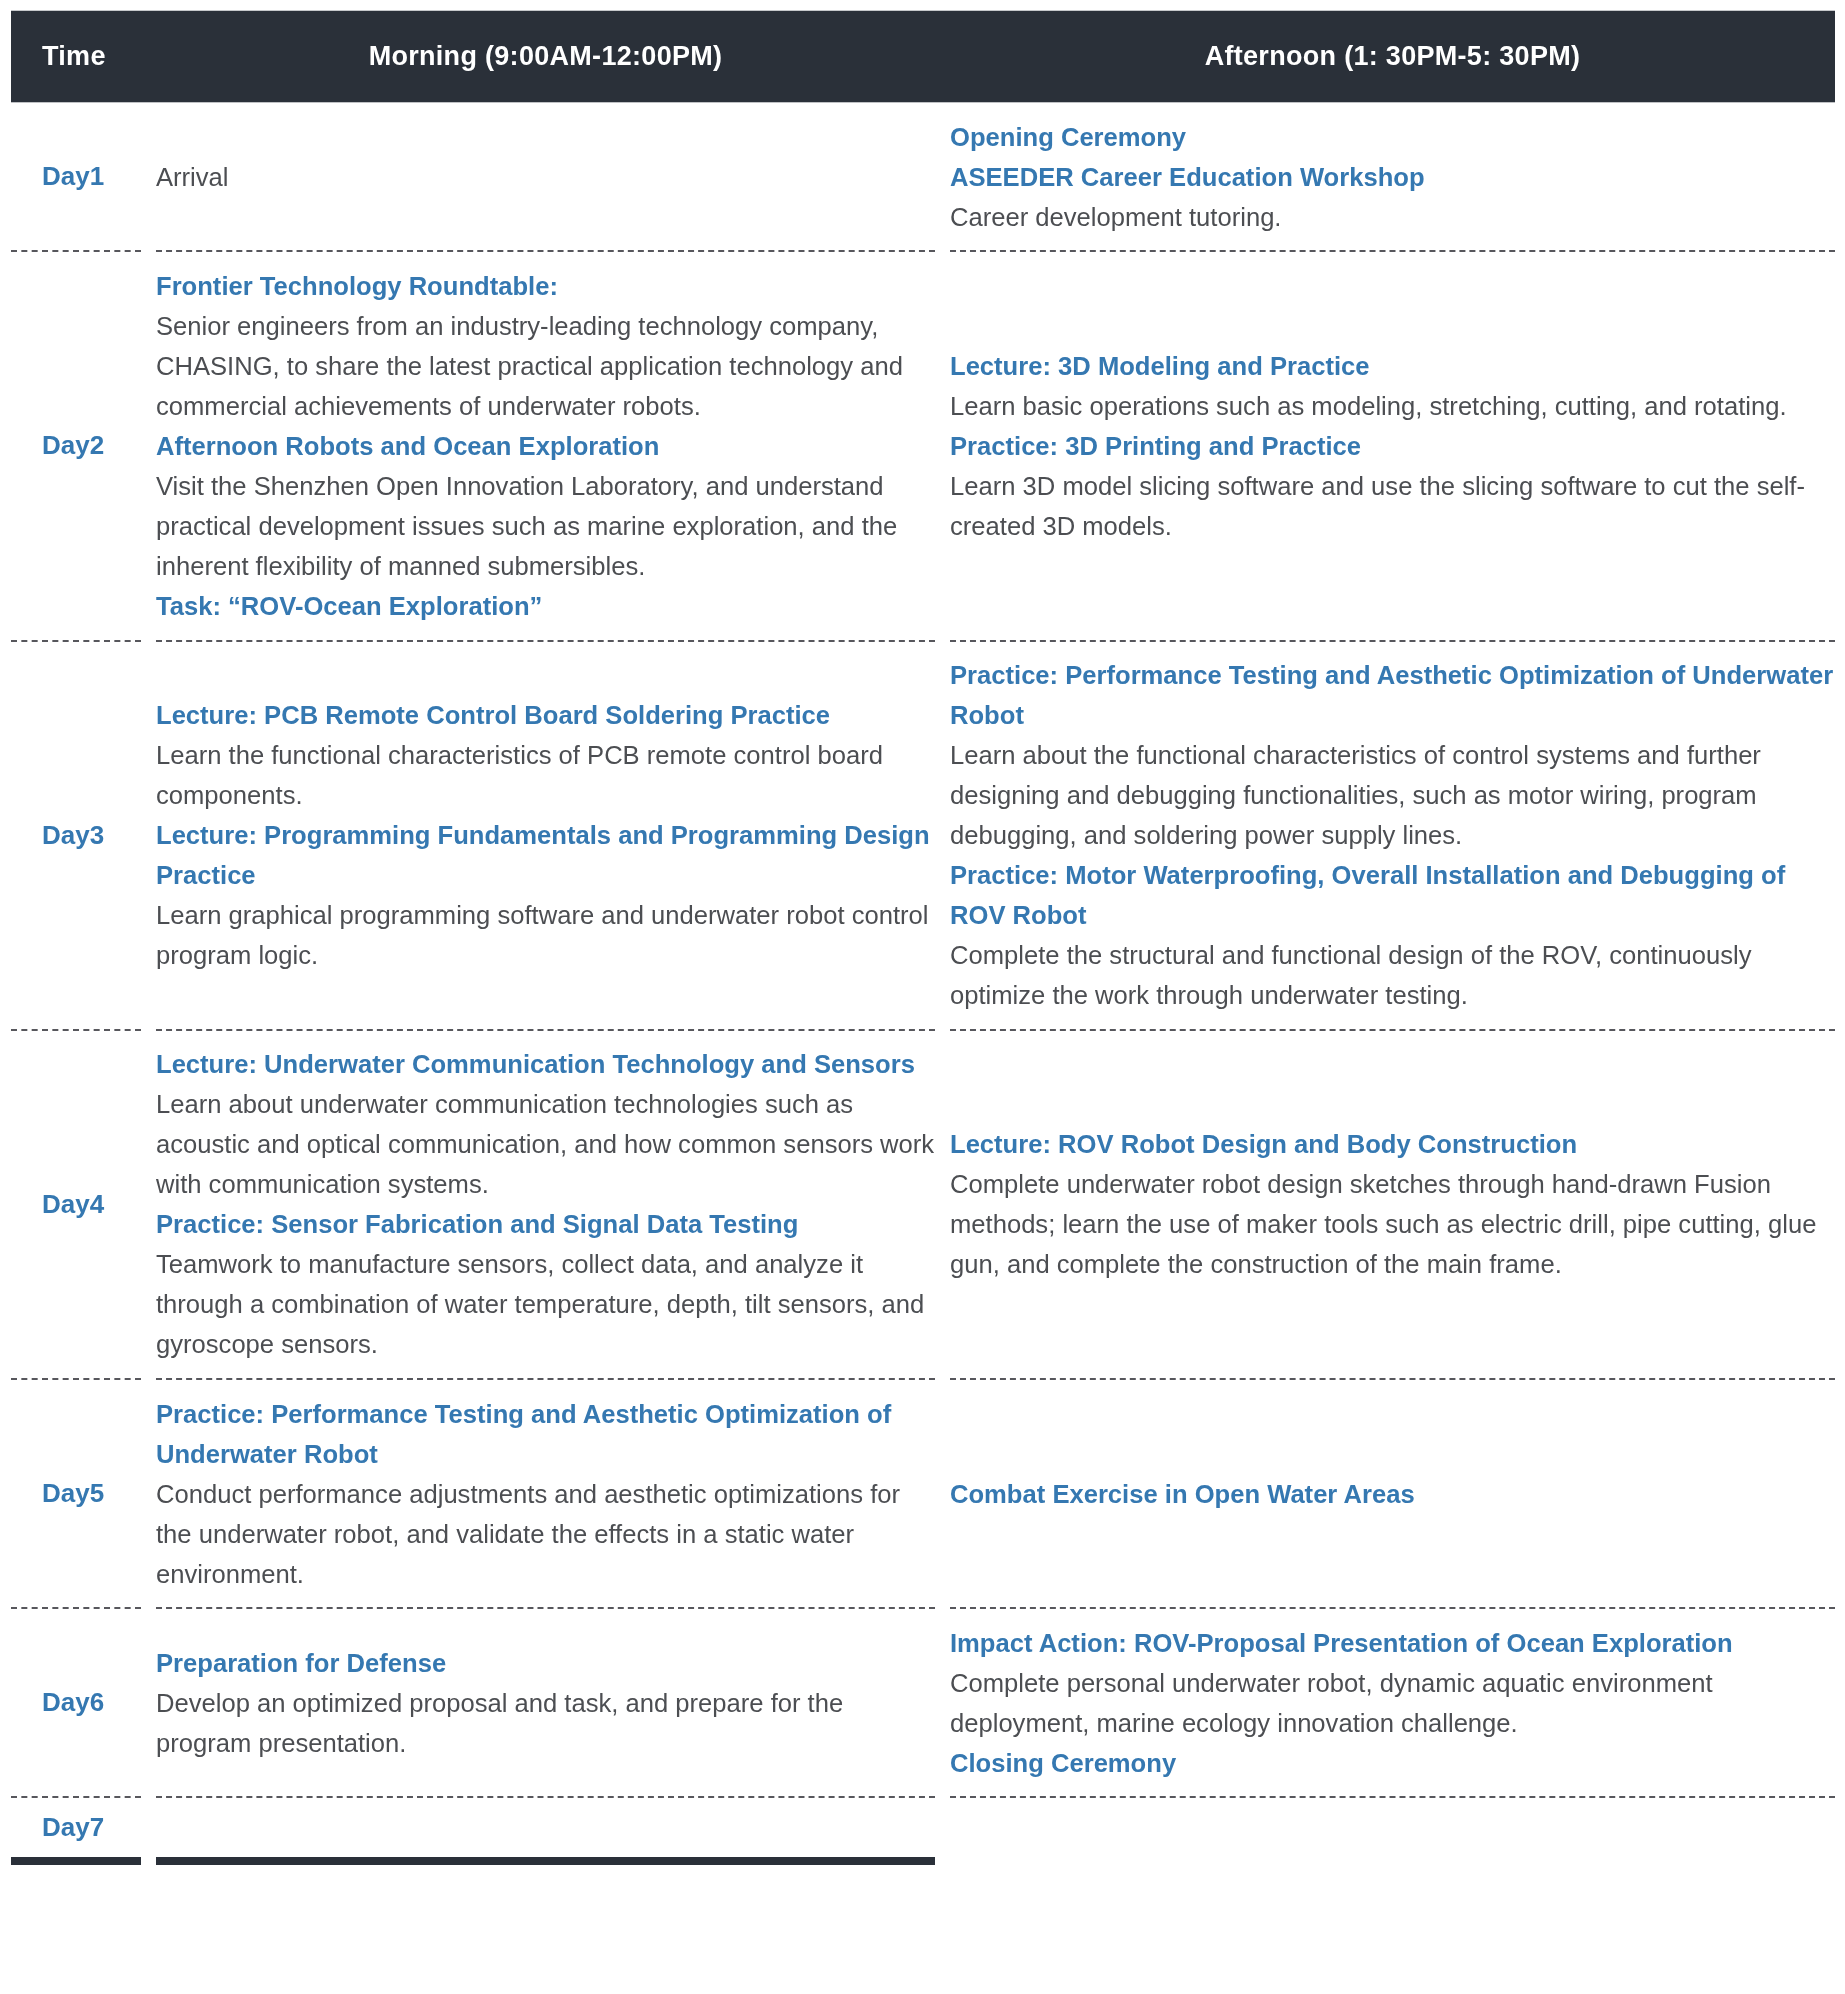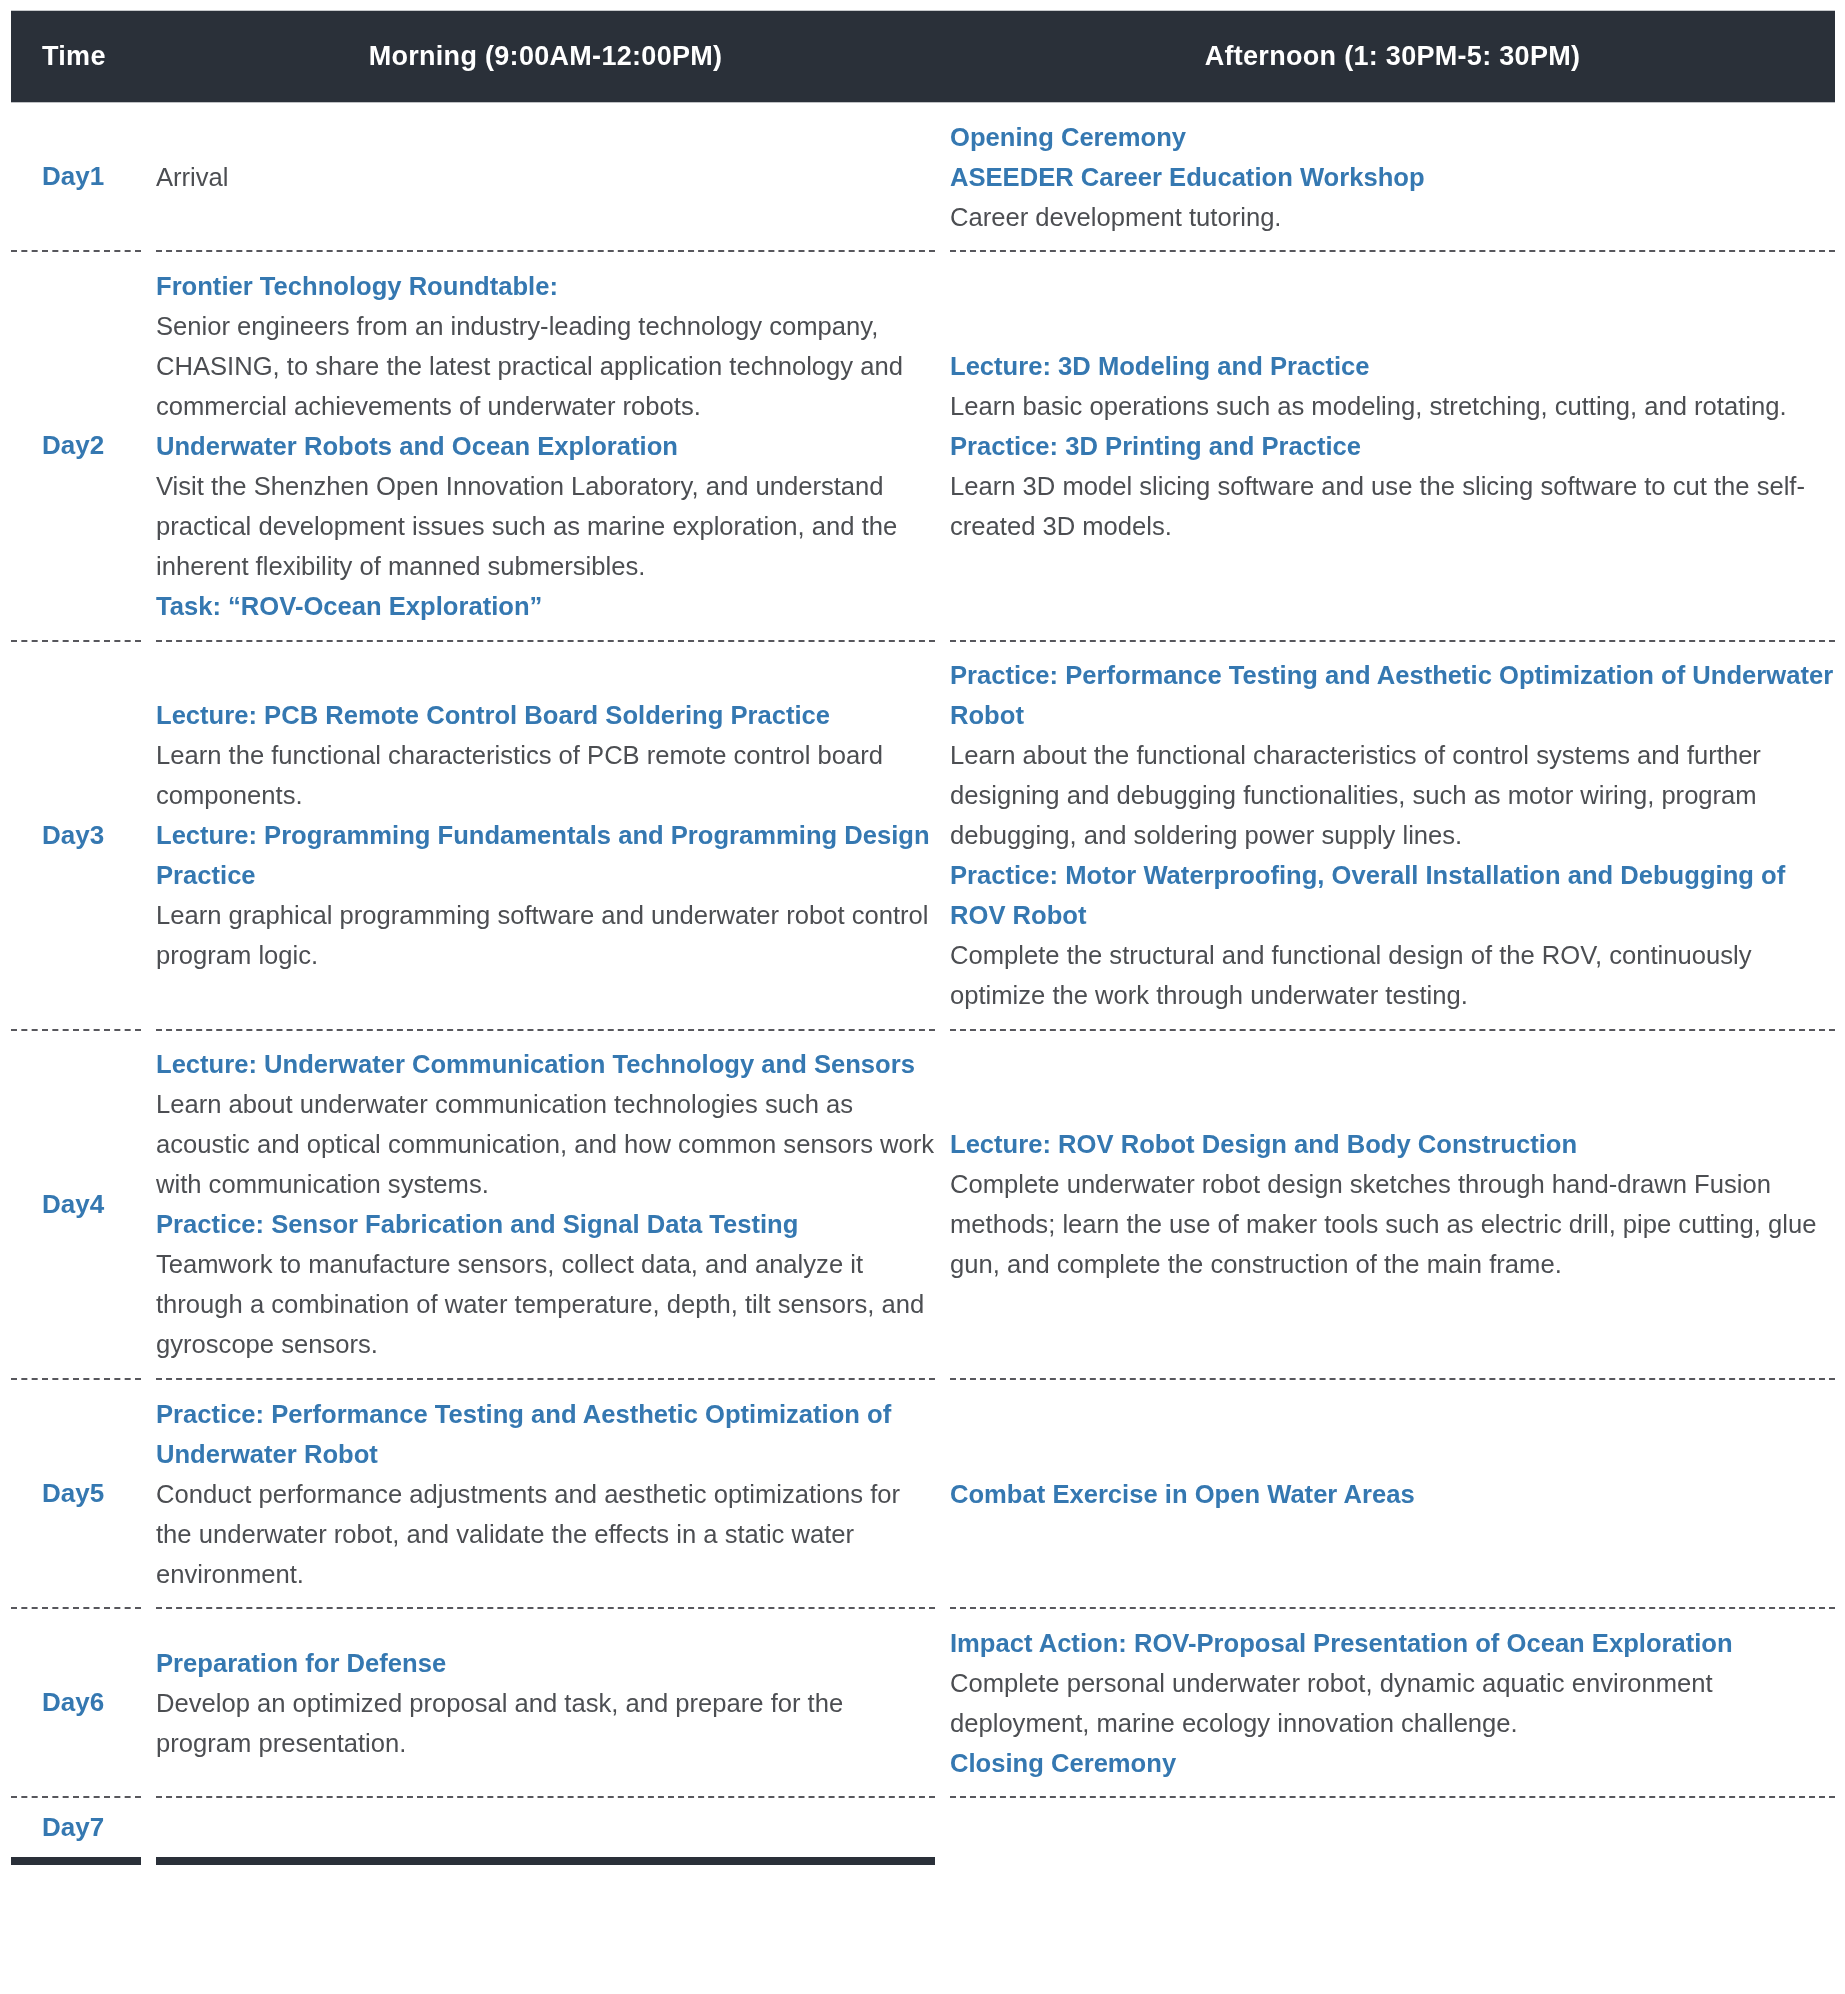--- a/index.html
+++ b/index.html
@@ -92,21 +92,21 @@
           <p class="body">Career development tutoring.</p>
         </div>
       </div>
       <div class="grid-row row">
         <div class="cell time-cell">
           <span class="day-label">Day2</span>
         </div>
         <div class="cell morning-cell">
           <p class="heading">Frontier Technology Roundtable:</p>
           <p class="body">Senior engineers from an industry-leading technology company, CHASING, to share the latest practical application technology and commercial achievements of underwater robots.</p>
-          <p class="heading">Underwater Robots and Ocean Exploration</p>
+          <p class="heading">Afternoon Robots and Ocean Exploration</p>
           <p class="body">Visit the Shenzhen Open Innovation Laboratory, and understand practical development issues such as marine exploration, and the inherent flexibility of manned submersibles.</p>
           <p class="heading">Task: “ROV-Ocean Exploration”</p>
         </div>
         <div class="cell afternoon-cell">
           <p class="heading">Lecture: 3D Modeling and Practice</p>
           <p class="body">Learn basic operations such as modeling, stretching, cutting, and rotating.</p>
           <p class="heading">Practice: 3D Printing and Practice</p>
           <p class="body">Learn 3D model slicing software and use the slicing software to cut the self-created 3D models.</p>
         </div>
       </div>

